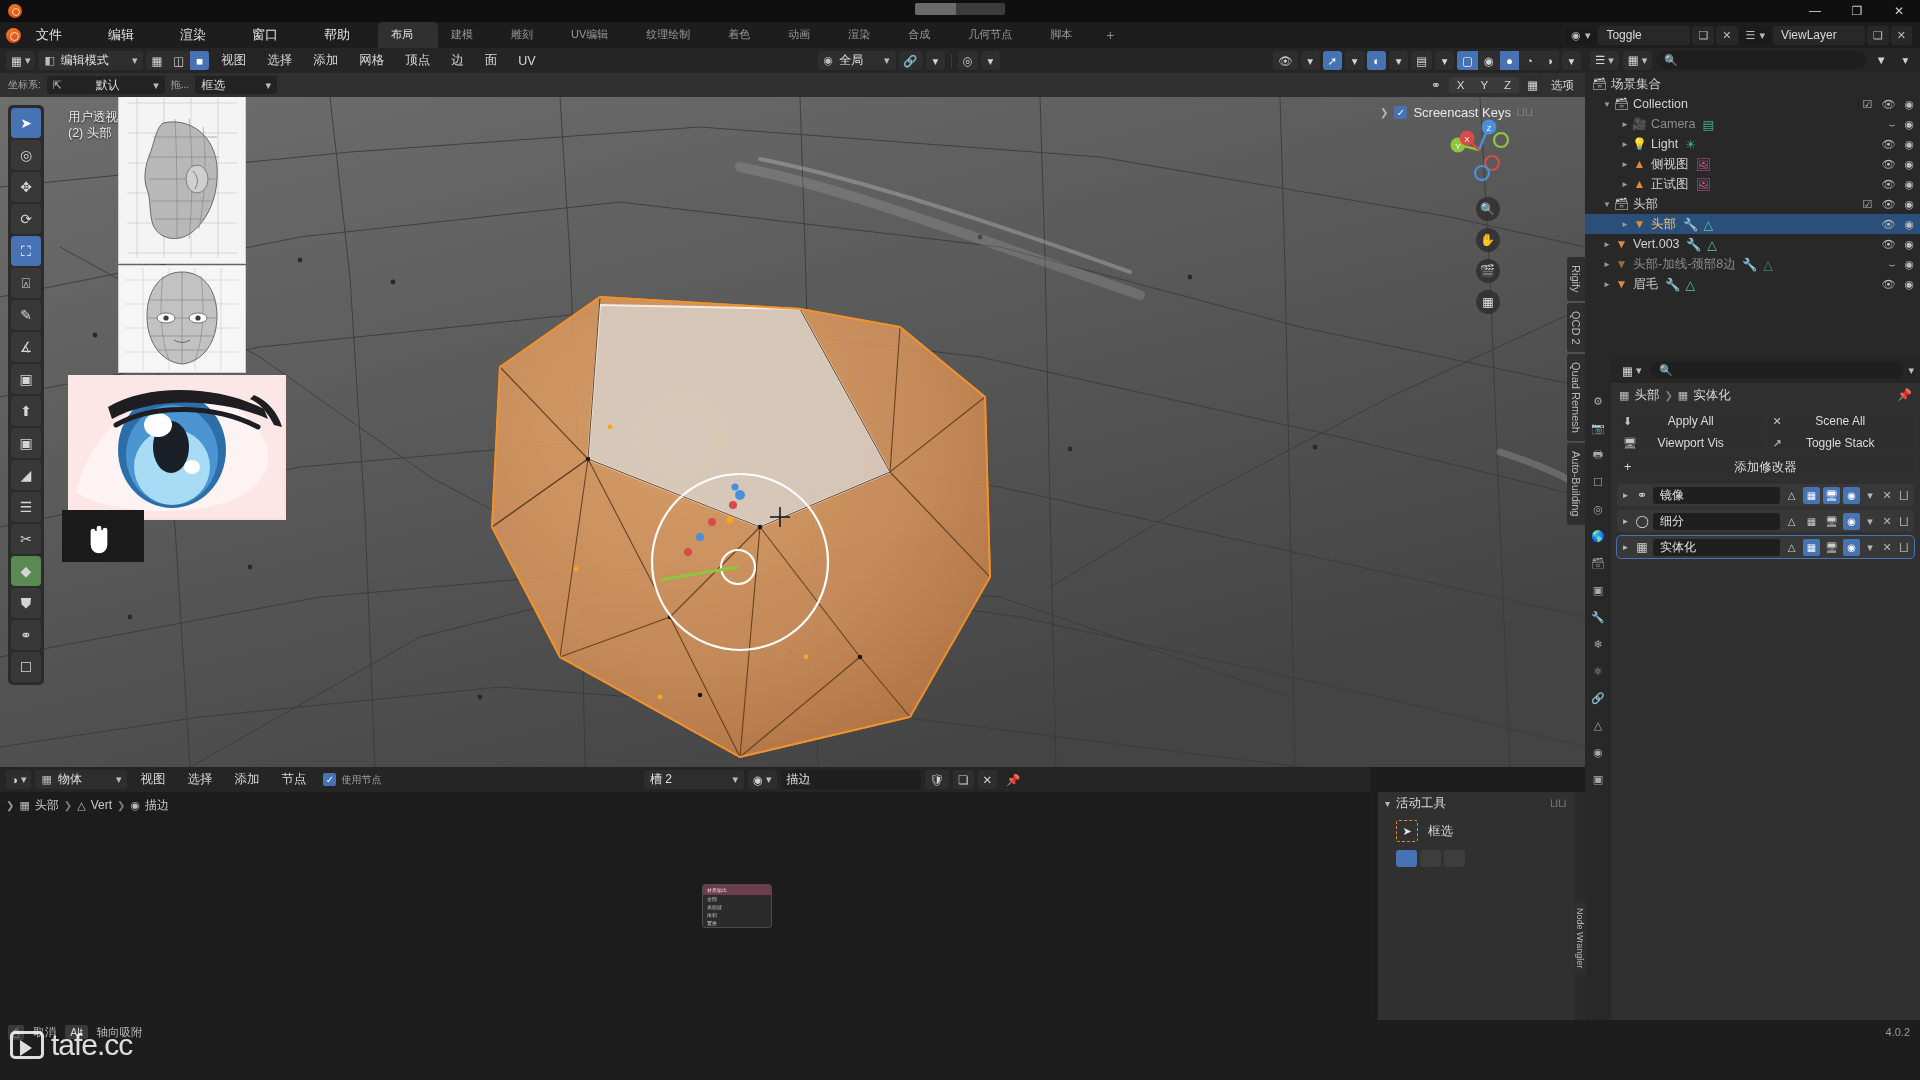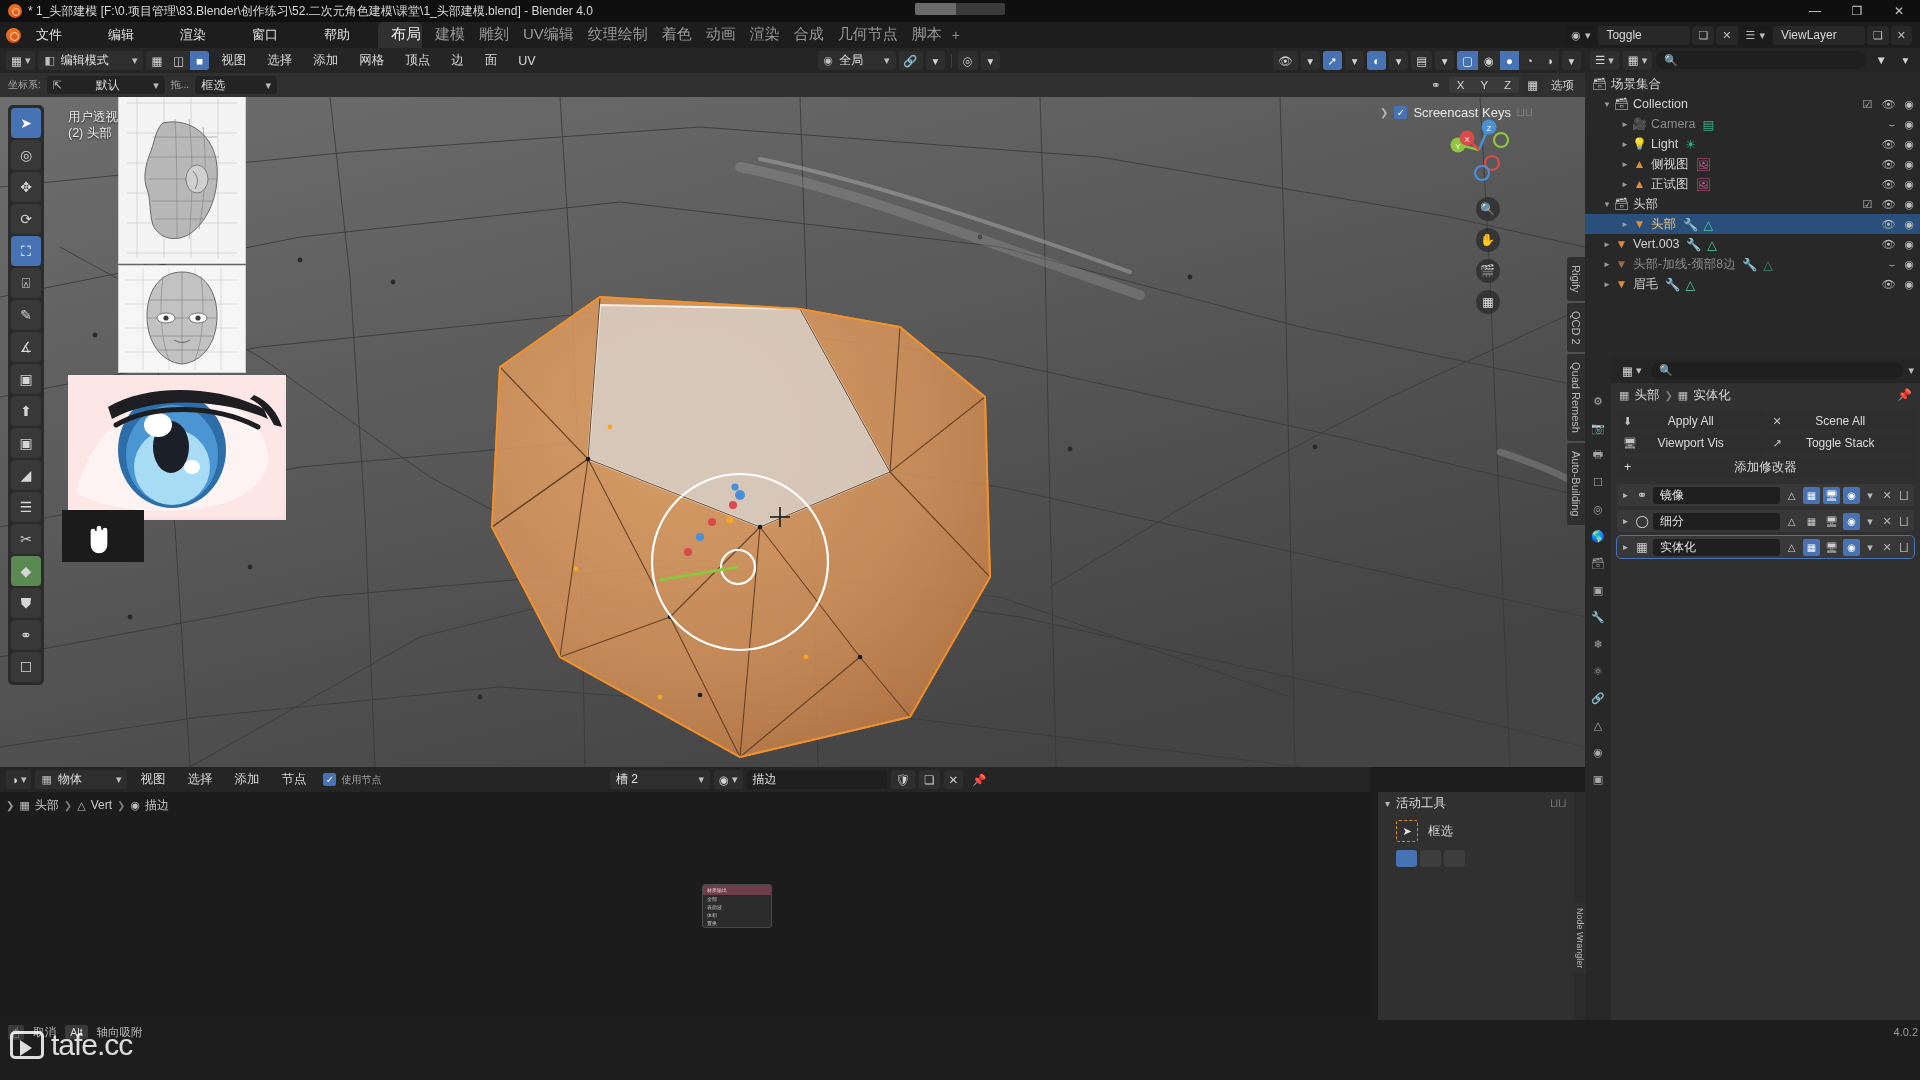--- a/index.html
+++ b/index.html
@@ -26,21 +26,21 @@
   .topbar { position:absolute; left:0; top:22px; width:1920px; height:26px;
     background:#1d1d1d; display:flex; align-items:center; }
   .tb-icon { width:26px; height:26px; display:flex;align-items:center;justify-content:center; }
   .tb-icon .blogo2{width:15px;height:15px;border-radius:50%;
     background:linear-gradient(160deg,#f5792a,#d24b10);position:relative;}
   .tb-icon .blogo2::after{content:"";position:absolute;left:4px;top:4px;width:7px;height:7px;
     border:1.5px solid #ffe0c0;border-radius:50%;}
   .menu { display:flex; align-items:center;gap:26px; }
   .menu span { color:#e2e2e2; font-size:13px; padding:3px 10px; cursor:default; }
   .wstabs { display:flex; align-items:flex-end; height:26px; margin-left:18px; }
-  .wstab { color:#9a9a9a; font-size:15px; padding:5px 1px 6px 13px; height:26px;
+  .wstab { color:#9a9a9a; font-size:11px; padding:5px 25px 6px 13px; height:26px;
      display:flex;align-items:center; }
   .wstab.active { background:#303030; color:#ececec; border-top-left-radius:5px; border-top-right-radius:5px;}
   .wstab.plus{color:#8d8d8d;font-size:14px;padding:5px 9px;}
   .scene-block{position:absolute;right:8px;top:0;height:26px;display:flex;align-items:center;gap:2px;}
   .sbtn{height:19px;display:flex;align-items:center;background:#282828;border-radius:3px;
     padding:0 6px;color:#d0d0d0;font-size:12px;gap:4px;}
   .sbtn.dk{background:#1b1b1b;}
   .sfield{height:19px;background:#282828;border-radius:3px;display:flex;align-items:center;
     padding:0 8px;color:#d8d8d8;font-size:12px;min-width:92px;gap:5px;}
   .icn{font-size:11px;color:#bdbdbd;}
@@ -102,21 +102,21 @@
     background:rgba(40,40,40,.72);display:flex;align-items:center;justify-content:center;color:#e4e4e4;font-size:12px;}
 
   
   .vtabs{position:absolute;right:0;top:160px;display:flex;flex-direction:column;gap:2px;}
   .vtab{writing-mode:vertical-rl;background:#2f2f2f;color:#b9b9b9;font-size:11px;
     padding:8px 3px;border-radius:3px 0 0 3px;}
 
   
   .sh-header{position:absolute;left:0;top:767px;width:1370px;height:25px;background:#252525;
     display:flex;align-items:center;padding-left:6px;gap:4px;}
-  .sh-right{position:absolute;left:610px;top:0;height:25px;display:flex;align-items:center;gap:4px;}
+  .sh-right{position:absolute;left:644px;top:0;height:25px;display:flex;align-items:center;gap:4px;}
   .sh-breadcrumb{position:absolute;left:0;top:792px;width:1370px;height:26px;background:#1c1c1c;
     display:flex;align-items:center;padding-left:6px;gap:5px;color:#c9c9c9;font-size:12px;}
   .sh-body{position:absolute;left:0;top:818px;width:1370px;height:202px;background:#1c1c1c;}
   .node{position:absolute;left:702px;top:66px;width:70px;background:#2b2b2b;border:1px solid #4a4a4a;
     border-radius:3px;font-size:5px;overflow:hidden;}
   .node .nh{background:#6d3d4a;color:#e8dcdc;padding:2px 4px;font-size:5px;}
   .node .nr{color:#c3c3c3;padding:1px 4px;font-size:5px;}
 
   
   .outliner{position:absolute;left:1585px;top:48px;width:335px;height:310px;background:#282828;}
@@ -174,37 +174,36 @@
     align-items:center;justify-content:center;color:#e2e2e2;font-size:11px;}
   .at-modes{display:flex;gap:3px;padding:4px 0 0 18px;}
   .at-m{width:21px;height:17px;border-radius:3px;background:#3d3d3d;display:flex;align-items:center;justify-content:center;}
   .at-m.act{background:#4772b3;}
   .atool-sidetabs{position:absolute;left:1574px;top:792px;width:11px;height:228px;background:#2b2b2b;}
 
   
   .statusbar{position:absolute;left:0;top:1020px;width:1920px;height:24px;background:#1d1d1d;
     display:flex;align-items:center;padding-left:8px;gap:9px;color:#b5b5b5;font-size:11.5px;}
   .kbd{background:#3a3a3a;border-radius:2px;padding:1px 5px;color:#dadada;font-size:10.5px;}
-  .ver{position:absolute;right:2px;color:#9a9a9a;font-size:11px;}
+  .ver{position:absolute;right:10px;color:#9a9a9a;font-size:11px;}
   .watermark{position:absolute;left:10px;top:1028px;display:flex;align-items:center;gap:7px;
     opacity:.85;}
   .wm-icon{width:34px;height:28px;border:3px solid #fff;border-radius:5px;position:relative;}
   .wm-icon::after{content:"";position:absolute;left:7px;top:6px;width:0;height:0;
     border-left:12px solid #fff;border-top:8px solid transparent;border-bottom:8px solid transparent;}
   .wm-text{color:#fff;font-size:30px;font-weight:normal;letter-spacing:-1px;}
 
   
   .vsep{width:1px;height:14px;background:#3d3d3d;margin:0 3px;}
 </style>
 </head>
 <body>
 
 <div class="titlebar">
   <span class="blogo"></span>
-  <span>* 1_头部建模 [F:\0.项目管理\83.Blender\创作练习\52.二次元角色建模\课堂\1_头部建模.blend] - Blender 4.0</span>
   <div class="tb-progress">
       <i></i>
     </div>
   <div class="tb-buttons">
     <div>—</div>
     <div>❐</div>
     <div class="close">✕</div>
   </div>
 </div>
 

